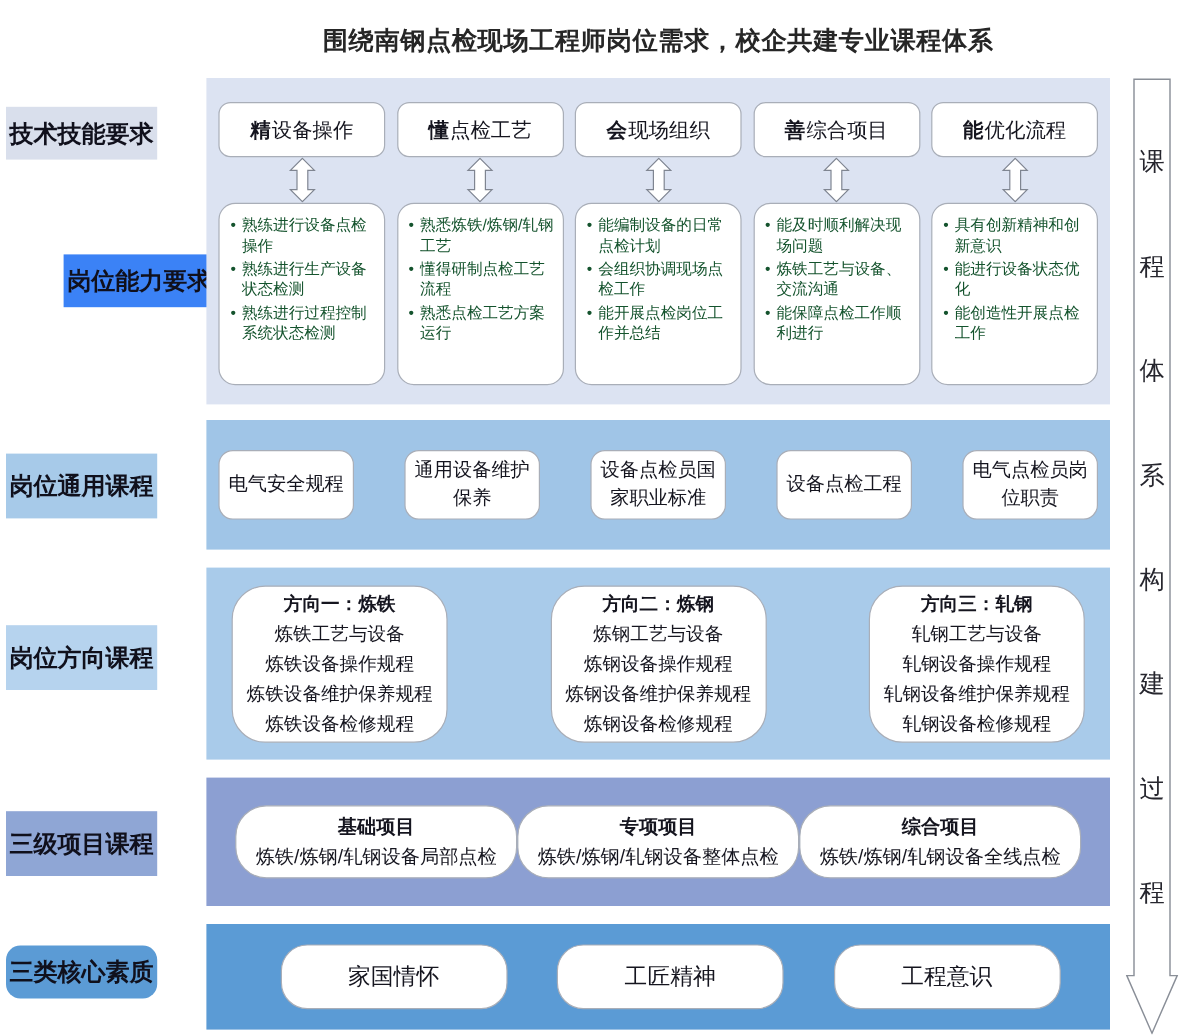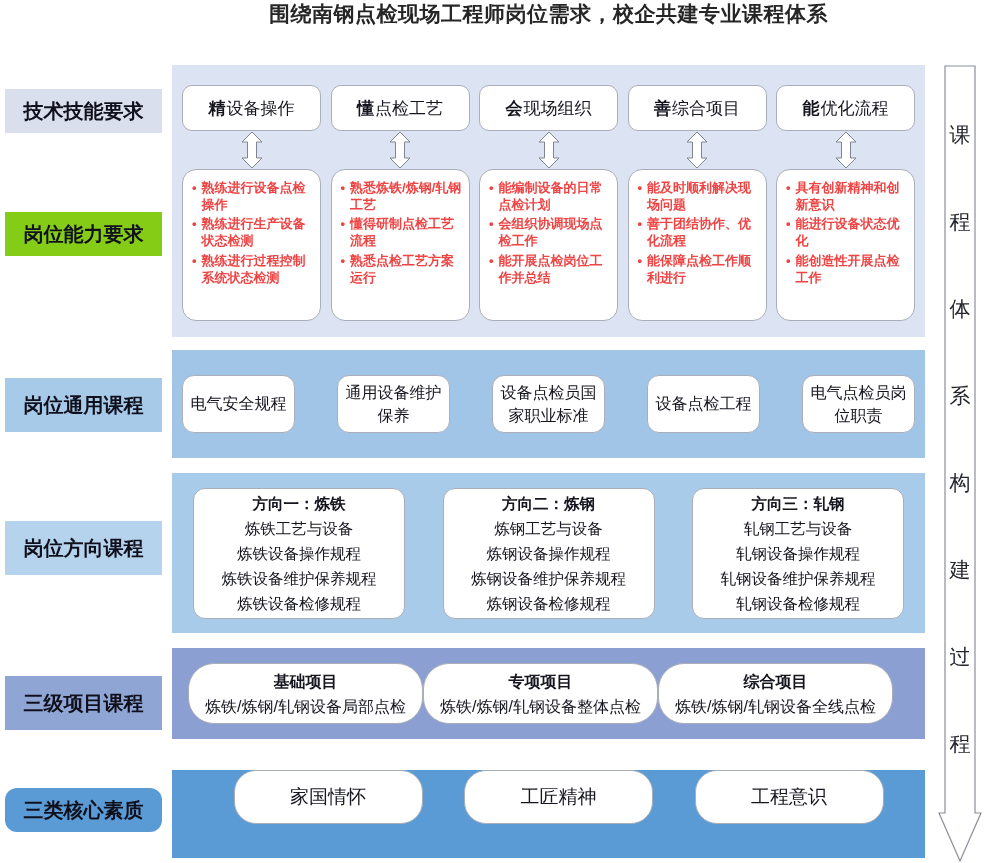--- a/index.html
+++ b/index.html
@@ -1,77 +1,77 @@
 <!DOCTYPE html>
 <html><head>
 <meta charset="utf-8">
 <style>
   html,body { margin:0; padding:0; background:#fff; }
   .canvas {
     position:relative; width:999px; height:863px; background:#ffffff;
     font-family:"Liberation Sans", sans-serif; overflow:hidden;
   }
   .title {
-    position:absolute; left:172px; top:0; width:753px;
+    position:absolute; left:172px; top:20px; width:753px;
     text-align:center; font-size:21px; font-weight:700; color:#262626;
     letter-spacing:0.5px;
   }
   
   .side-label {
-    position:absolute; left:5px; width:157px; height:44px;
+    position:absolute; left:5px; width:126px; height:44px;
     display:flex; align-items:center; justify-content:center;
     font-size:20px; font-weight:600; color:#10101c;
   }
   .sl1 { top:89px;  background:#d9dfec; }
-  .sl2 { top:212px; background:#84cc16; }
+  .sl2 { top:212px; background:#3b82f6;margin-left:48px; }
   .sl3 { top:378px; height:54px; background:#a7cae9; }
   .sl4 { top:521px; height:54px; background:#b6d3ee; }
   .sl5 { top:676px; height:54px; background:#8fa6d5; }
   .sl6 { top:788px; background:#5b9bd5;border-radius:12px; }
   
   .band { position:absolute; left:172px; width:753px; box-sizing:border-box; }
   .band-top { top:65px; height:272px; background:#dce3f2; padding:20px 10px 0 10px; }
   .band-general { top:350px; height:108px; background:#a0c5e7;
     display:flex; align-items:center; justify-content:space-evenly; padding:0 10px;gap:42px; }
   .band-direction { top:473px; height:160px; background:#a9cbea;
     display:flex; align-items:center; justify-content:space-between; padding:0 21px; }
-  .band-project { top:648px; height:91px; background:#8c9fd2;
-    display:flex; align-items:center; justify-content:flex-start; padding:0 16px; }
+  .band-project { top:648px; height:107px; background:#8c9fd2;
+    display:flex; align-items:center; justify-content:center; padding:0 16px; }
   .band-quality { top:770px; height:88px; background:#5b9bd5;
-    display:flex; justify-content:space-evenly;padding-left:20px; }
+    display:flex; align-items:center; justify-content:space-evenly;padding-left:20px; }
   
   .skills-row, .arrows-row, .abilities-row { display:flex; justify-content:space-between; }
   .skill-box {
     width:139px; height:46px; background:#fff; border:1px solid #a9aeb8; border-radius:10px;
     display:flex; align-items:center; justify-content:center;
     font-size:17px; font-weight:500; color:#15151f; box-sizing:border-box;
   }
   .skill-box .em { font-weight:800; margin-right:1px; }
   .arrows-row { height:38px; align-items:center; }
   .arrow-cell { width:139px; display:flex; justify-content:center; }
   
   .ability-box {
     width:139px; height:152px; background:#fff; border:1px solid #a9aeb8; border-radius:14px;
     padding:9px 5px 0 4px; box-sizing:border-box;
   }
   .bullet-item {
-    display:flex; font-size:13px; font-weight:700; color:#ef4444;
+    display:flex; font-size:13px; font-weight:400; color:#14532d;
     line-height:1.32; margin-bottom:2px; text-align:left;
   }
   .bullet-item::before { content:"•"; margin:0 5px 0 5px; flex:0 0 auto; }
   
   .course-box {
     width:122px; min-height:58px; background:#fff; border:1px solid #a9aeb8; border-radius:12px;
     display:flex; align-items:center; justify-content:center; text-align:center;
     font-size:16px; font-weight:500; color:#15151f; padding:5px 5px; box-sizing:border-box;
     line-height:1.45;
   }
   
   .direction-box {
-    width:212px; height:131px; background:#fff; border:1px solid #a9aeb8; border-radius:12px;
+    width:180px; height:131px; background:#fff; border:1px solid #a9aeb8; border-radius:28px;
     display:flex; flex-direction:column; justify-content:center; text-align:center;
     font-size:15.5px; font-weight:500; color:#15151f; line-height:25px; box-sizing:border-box;
   }
   .dir-heading { font-weight:700; }
   
   .project-box {
     width:235px; height:61px; background:#fff; border:1px solid #a9aeb8; border-radius:26px;
     display:flex; flex-direction:column; justify-content:center; text-align:center;
     font-size:16px; font-weight:500; color:#15151f; line-height:25px; box-sizing:border-box;
   }
@@ -187,21 +187,21 @@
           </div>
         <div class="bullet-item">
             <span>能开展点检岗位工作并总结</span>
           </div>
       </div>
       <div class="ability-box">
         <div class="bullet-item">
             <span>能及时顺利解决现场问题</span>
           </div>
         <div class="bullet-item">
-            <span>善于团结协作、优化流程</span>
+            <span>炼铁工艺与设备、交流沟通</span>
           </div>
         <div class="bullet-item">
             <span>能保障点检工作顺利进行</span>
           </div>
       </div>
       <div class="ability-box">
         <div class="bullet-item">
             <span>具有创新精神和创新意识</span>
           </div>
         <div class="bullet-item">

